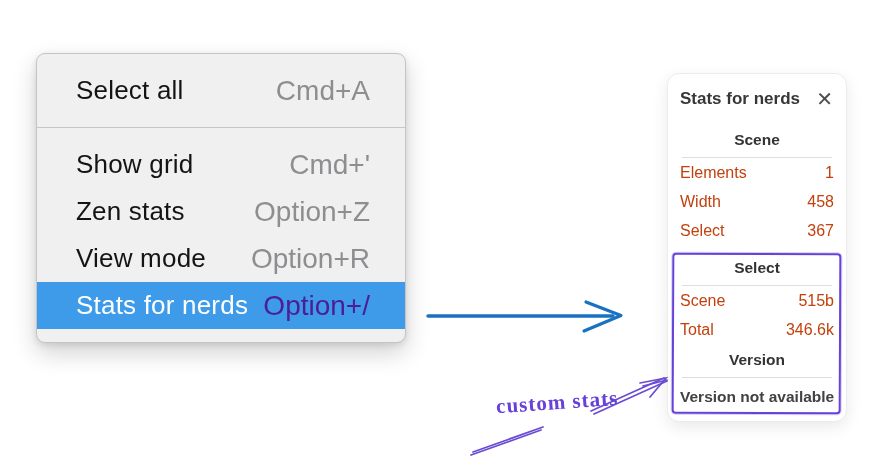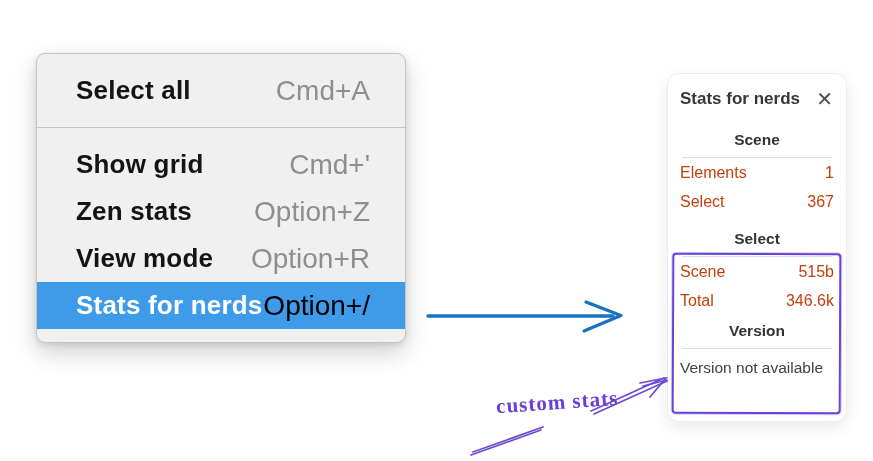--- a/index.html
+++ b/index.html
@@ -17,25 +17,25 @@
     border-radius:9px;
     box-shadow:0 10px 24px rgba(0,0,0,.18), 0 2px 6px rgba(0,0,0,.10);
     box-sizing:border-box;
   }
   .menu-section{padding:13px 0;}
   .menu-section + .menu-section{border-top:1px solid #c6c6c8;}
   .menu-item{
     height:47px;display:flex;align-items:center;justify-content:space-between;
     padding:0 35px 0 39px;cursor:default;
   }
-  .menu-item .label{font-size:26px;color:#141414;letter-spacing:.2px;font-weight:bold;}
+  .menu-item .label{font-size:26px;color:#141414;letter-spacing:.2px;}
   .menu-item .shortcut{font-size:28px;color:#8e8e90;}
   .menu-item.highlighted{background:#3d9be9;}
   .menu-item.highlighted .label{color:#ffffff;}
-  .menu-item.highlighted .shortcut{color:#000000;text-align:center;}
+  .menu-item.highlighted .shortcut{color:#4c1d95;text-align:center;}
 
   
   .stats-panel{
     position:absolute;left:667px;top:73px;width:180px;height:349px;
     background:#ffffff;border:1px solid #ececec;border-radius:12px;
     box-shadow:0 5px 16px rgba(0,0,0,.09);
     box-sizing:border-box;padding:14px 12px;
     color:#3d3d3d;
   }
   .panel-header{display:flex;align-items:center;justify-content:space-between;height:22px;}
@@ -44,21 +44,21 @@
   .sec-heading{font-size:15.5px;font-weight:bold;text-align:center;color:#333;line-height:20px;}
   .sec-heading.first{margin-top:20px;}
   .sec-heading.mid{margin-top:13px;}
   .sec-heading.last{margin-top:6px;}
   .hr{border-top:1px solid #dbdfe3;margin:7px 2px 0 2px;height:0;}
   .stat-row{
     height:29px;display:flex;align-items:center;justify-content:space-between;
     font-size:16px;color:#c2410c;
   }
   .stat-row .val{text-align:right;}
-  .version-note{margin-top:10px;font-size:15.5px;color:#424242;white-space:nowrap;}
+  .version-note{margin-top:10px;font-size:15.5px;color:#424242;white-space:nowrap;font-weight:bold;}
 
   
   .highlight-rect{
     position:absolute;left:672px;top:253px;width:169px;height:161px;
     border:2px solid #6741d9;border-radius:4px;
     box-sizing:border-box;pointer-events:none;
     transform:rotate(.25deg);
     box-shadow:0 0 0 1px rgba(103,65,217,.25);
   }
 
@@ -113,20 +113,24 @@
     <span class="panel-close">✕</span>
   </div>
 
   <div class="sec-heading first">Scene</div>
   <div class="hr"></div>
   <div class="stat-row">
     <span class="lbl">Elements</span>
     <span class="val">1</span>
   </div>
   <div class="stat-row">
+    <span class="lbl">Width</span>
+    <span class="val">458</span>
+  </div>
+  <div class="stat-row">
     <span class="lbl">Select</span>
     <span class="val">367</span>
   </div>
 
   <div class="sec-heading mid">Select</div>
   <div class="hr"></div>
   <div class="stat-row">
     <span class="lbl">Scene</span>
     <span class="val">515b</span>
   </div>

